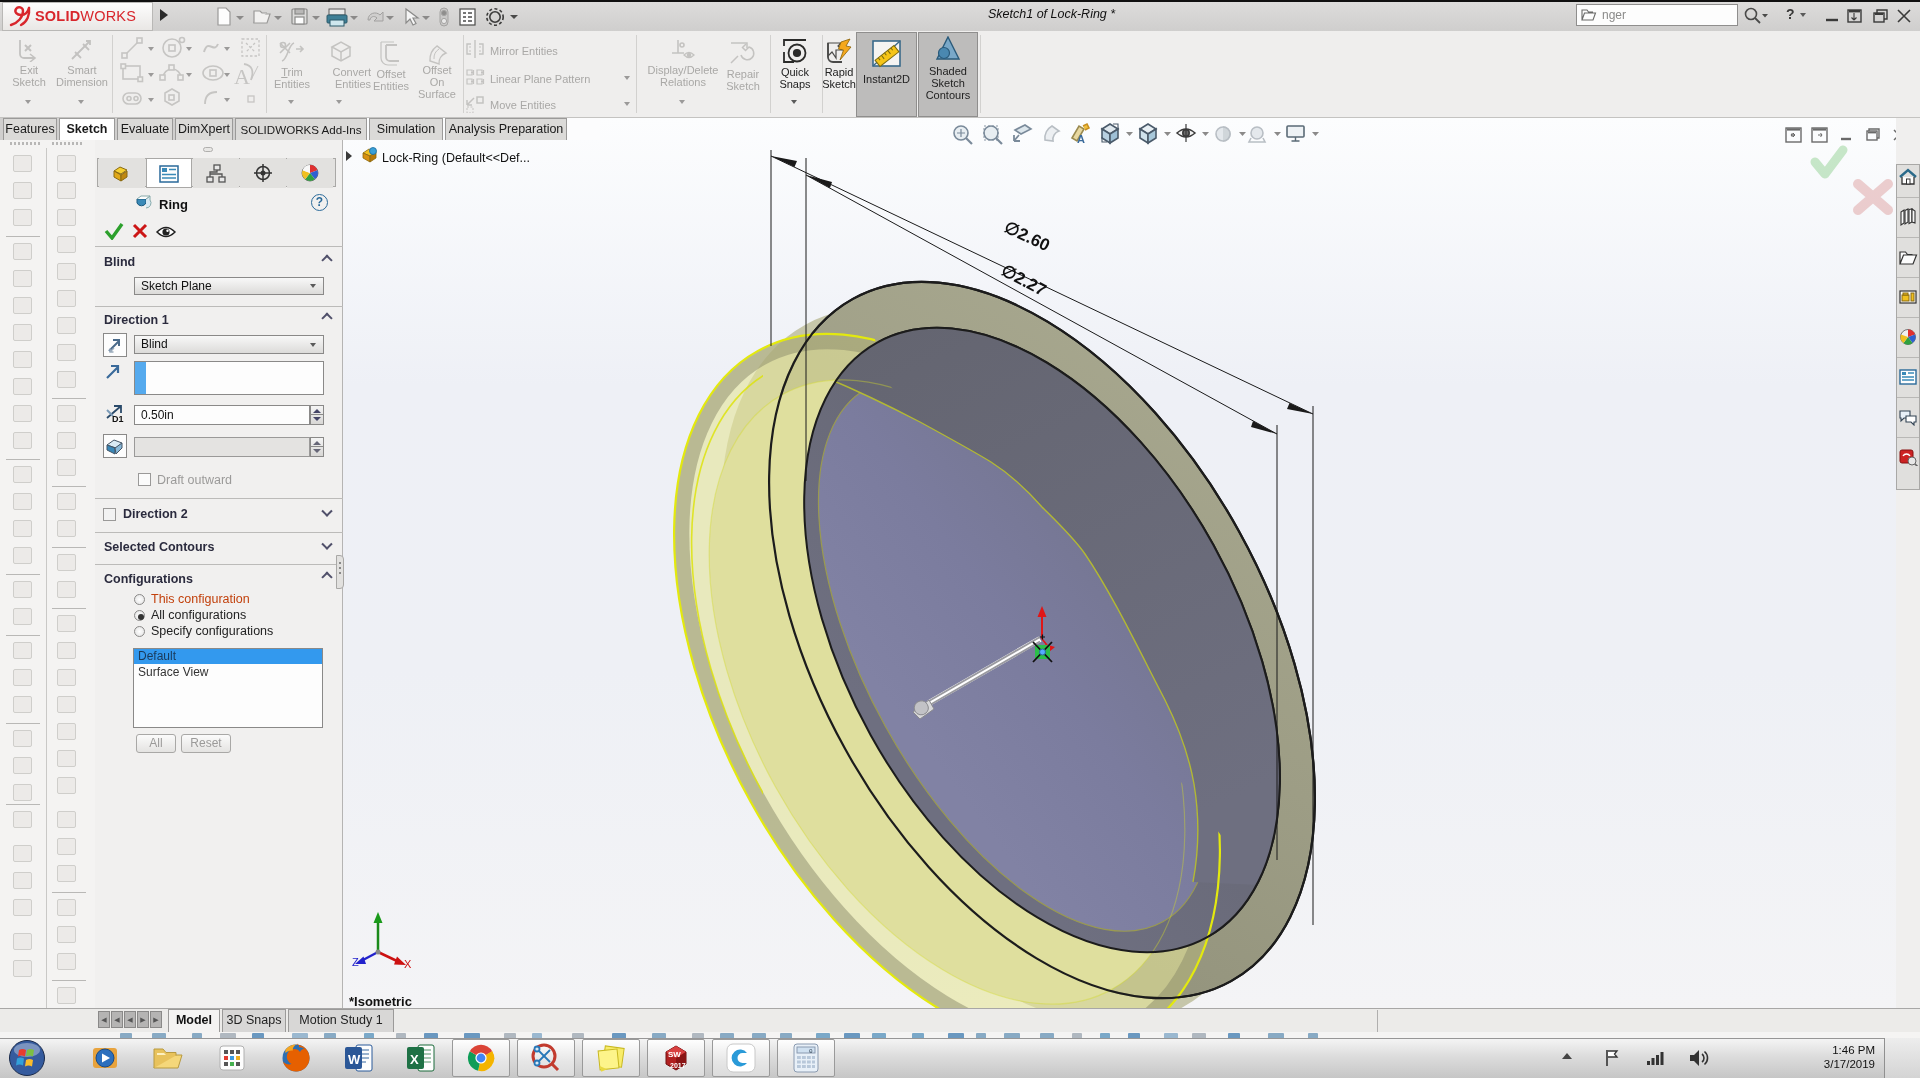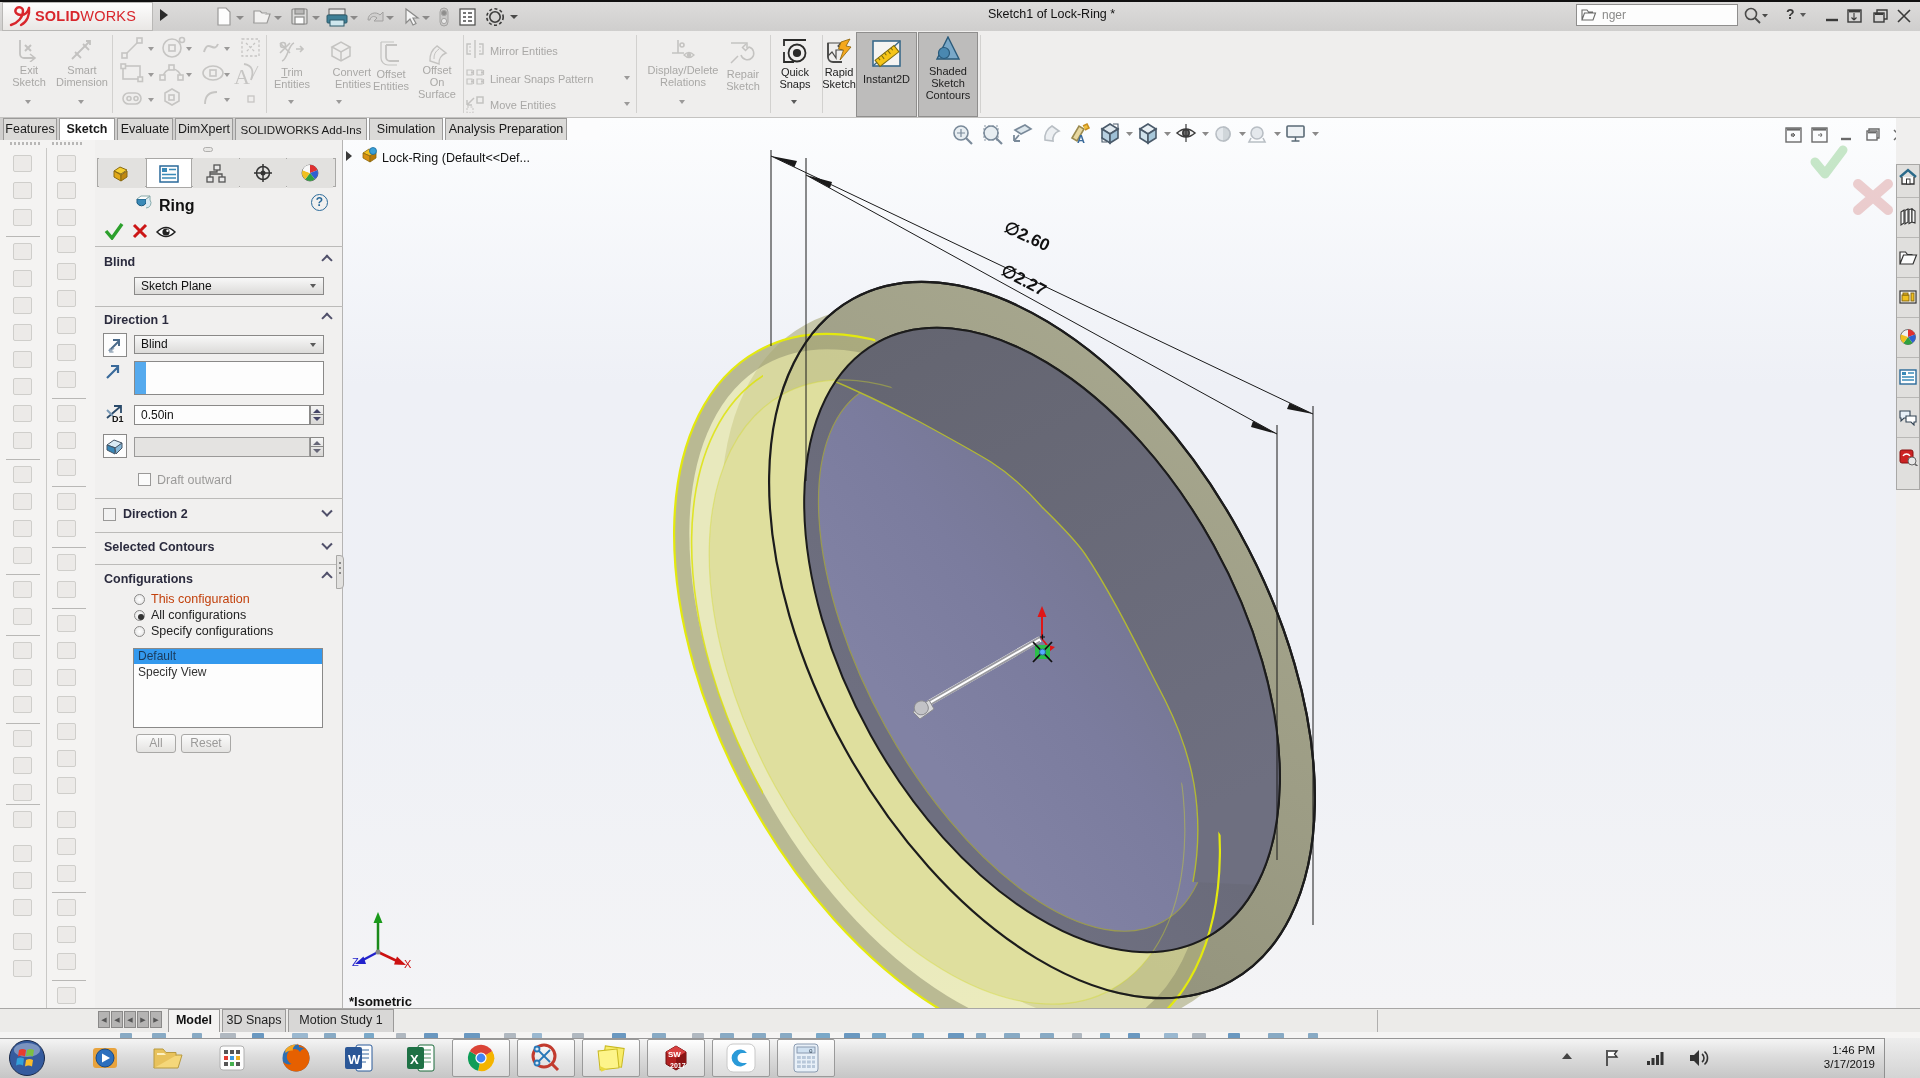--- a/index.html
+++ b/index.html
@@ -64,21 +64,21 @@
     <g stroke="#4a4a49" fill="#fdfdfd" stroke-width="1.2">
         <rect x="250" y="3" width="15" height="16"></rect>
         <path d="M253 7 h3 M258 7 h4 M253 11 h3 M258 11 h4 M253 15 h3 M258 15 h4" stroke-width="1.4"></path>
       </g>
     <g stroke="#3c3c3b" fill="none" stroke-width="1.6">
         <circle cx="285" cy="11" r="5.2"></circle>
         <circle cx="285" cy="11" r="8.2" stroke-dasharray="3 2.4"></circle>
       </g>
     <path d="M300 9 l4 4 4-4 z" fill="#4a4a49"></path>
   </svg>
-  <div class="abs" style="left:988px;top:7px;font-size:12.5px;color:#111;">Sketch1 of Lock-Ring *</div>
+  <div class="abs" style="left:988px;top:7px;font-size:12.5px;color:#111;font-style:italic;">Sketch1 of Lock-Ring *</div>
 
   <div class="abs" style="left:1576px;top:4px;width:162px;height:22px;background:#fdfdfd;border:1px solid #8f8e8d;"></div>
   <svg class="abs" style="left:1581px;top:8px;" width="16" height="14" viewBox="0 0 16 14">
       <path d="M1 12 l2.5-7 h11 l-2.5 7 z M1 12 v-10 h5 l1.5 2 h4.5" fill="#fdfdfd" stroke="#6a6a69" stroke-width="1.1"></path>
     </svg>
   <div class="abs" style="left:1602px;top:8px;font-size:12px;color:#8a8a89;">nger</div>
   <svg class="abs" style="left:1742px;top:6px;" width="26" height="20" viewBox="0 0 26 20">
       <circle cx="9" cy="8" r="5.5" fill="none" stroke="#4a4a49" stroke-width="1.6"></circle>
       <path d="M13 12 l5 5" stroke="#4a4a49" stroke-width="1.8"></path>
       <path d="M20 8 l3 3.5 3-3.5 z" fill="#4a4a49"></path>
@@ -207,21 +207,21 @@
       </svg>
     <div class="abs glabel" style="left:490px;top:14px;width:120px;text-align:left;">Mirror Entities</div>
     <svg class="abs" style="left:465px;top:37px;" width="20" height="18" viewBox="0 0 20 18">
         <g fill="none" stroke="#c4c3c1" stroke-width="1.2">
           <path d="M2 2 h5 v5 h-5 z M6 4.5 l2.5 0 m0 -2.5 v5"></path>
           <path d="M12 2 h5 v5 h-5 z M16 4.5 l2.5 0 m0 -2.5 v5"></path>
           <path d="M2 11 h5 v5 h-5 z M6 13.5 l2.5 0 m0 -2.5 v5"></path>
           <path d="M12 11 h5 v5 h-5 z M16 13.5 l2.5 0 m0 -2.5 v5"></path>
         </g>
       </svg>
-    <div class="abs glabel" style="left:490px;top:42px;width:160px;text-align:left;">Linear Snaps Pattern</div>
+    <div class="abs glabel" style="left:490px;top:42px;width:160px;text-align:left;">Linear Plane Pattern</div>
     <div class="abs caret" style="left:624px;top:45px;"></div>
     <svg class="abs" style="left:465px;top:64px;" width="20" height="18" viewBox="0 0 20 18">
         <g fill="none" stroke="#c4c3c1" stroke-width="1.5">
           <path d="M2 9 l7 -7 m-7 7 v-5 m0 5 h5" transform="translate(0,1)"></path>
           <rect x="12" y="2" width="6" height="6"></rect>
           <rect x="2" y="12" width="6" height="6" stroke-dasharray="2 1.5" stroke-width="1"></rect>
         </g>
       </svg>
     <div class="abs glabel" style="left:490px;top:68px;width:120px;text-align:left;">Move Entities</div>
     <div class="abs caret" style="left:624px;top:71px;"></div>
@@ -626,21 +626,21 @@
           <path d="M18.4 7.2 a8 8 0 0 1 -2.6 9 l-4.8 -6.2 z" fill="#3060d0"></path>
           <path d="M15.8 16.2 a8 8 0 0 1 -9.6 0 l4.8 -6.2 z" fill="#30a040"></path>
           <path d="M6.2 16.2 a8 8 0 0 1 -2.6 -9 l7.4 2.8 z" fill="#f0c020"></path>
           <path d="M11 2 a8 8 0 0 0 -7.4 5.2 l7.4 2.8 z" fill="#f8f8f8"></path>
         </svg></div>
     <svg class="abs" style="left:38px;top:54px;" width="22" height="20" viewBox="0 0 22 20">
         <path d="M4 5 h9 v4 a5 5 0 0 1 -9 0 z" fill="#3a8ab8" stroke="#1a5a80"></path>
         <path d="M13 5 l4 -3 v4 a5 5 0 0 1 -4 8" fill="#d8eaf4" stroke="#8aa"></path>
         <path d="M4 5 l4 -3 h9 l-4 3" fill="#fdfdfd" stroke="#8aa"></path>
       </svg>
-    <div class="abs" style="left:64px;top:57px;font-size:16px;font-weight:bold;color:#111;">Ring</div>
+    <div class="abs" style="left:64px;top:57px;font-size:13px;font-weight:bold;color:#111;">Ring</div>
     <div class="abs" style="left:216px;top:54px;width:17px;height:17px;border:1.6px solid #2a6a9a;border-radius:50%;color:#2a6a9a;font-size:12px;font-weight:bold;text-align:center;line-height:15px;">?</div>
     <svg class="abs" style="left:8px;top:82px;" width="22" height="18" viewBox="0 0 22 18">
         <path d="M3 9 l6 7 10 -14" stroke="#2ca02c" stroke-width="3.4" fill="none"></path>
       </svg>
     <svg class="abs" style="left:36px;top:83px;" width="18" height="16" viewBox="0 0 18 16">
         <path d="M3 2 l12 12 m0 -12 l-12 12" stroke="#cc1616" stroke-width="3" fill="none"></path>
       </svg>
     <svg class="abs" style="left:60px;top:84px;" width="22" height="15" viewBox="0 0 22 15">
         <path d="M2 8 q9 -9 18 0 q-9 9 -18 0 z" fill="#fff" stroke="#222" stroke-width="1.5"></path>
         <circle cx="11" cy="8" r="3.6" fill="#222"></circle>
@@ -701,21 +701,21 @@
     <div class="abs" style="left:228px;top:436px;width:8px;height:8px;border-left:2px solid #50506a;border-bottom:2px solid #50506a;transform:rotate(135deg) translate(-2px,2px);"></div>
     <div class="abs" style="left:39px;top:454px;width:11px;height:11px;border:1px solid #8a8988;border-radius:50%;background:radial-gradient(#fff,#e0e0e0);"></div>
     <div class="abs" style="left:56px;top:452px;font-size:12.5px;color:#c2410c;">This configuration</div>
     <div class="abs" style="left:39px;top:470px;width:11px;height:11px;border:1px solid #8a8988;border-radius:50%;background:radial-gradient(#fff,#e0e0e0);"></div>
     <div class="abs" style="left:42.5px;top:473.5px;width:6px;height:6px;border-radius:50%;background:#333;"></div>
     <div class="abs" style="left:56px;top:468px;font-size:12.5px;color:#222;">All configurations</div>
     <div class="abs" style="left:39px;top:486px;width:11px;height:11px;border:1px solid #8a8988;border-radius:50%;background:radial-gradient(#fff,#e0e0e0);"></div>
     <div class="abs" style="left:56px;top:484px;font-size:12.5px;color:#222;">Specify configurations</div>
     <div class="abs" style="left:38px;top:508px;width:190px;height:80px;background:#fdfdfd;border:1px solid #8a8988;"></div>
     <div class="abs" style="left:39px;top:509px;width:188px;height:15px;background:#3399ee;font-size:12px;color:#1a3a5a;line-height:15px;padding-left:4px;">Default</div>
-    <div class="abs" style="left:43px;top:525px;font-size:12px;color:#333;">Specify View</div>
+    <div class="abs" style="left:43px;top:525px;font-size:12px;color:#333;">Surface View</div>
     <div class="abs" style="left:41px;top:594px;width:40px;height:19px;background:linear-gradient(#fbfbfb,#e4e3e1);border:1px solid #a9a8a6;border-radius:3px;font-size:12px;color:#9b9a99;text-align:center;line-height:17px;">All</div>
     <div class="abs" style="left:86px;top:594px;width:50px;height:19px;background:linear-gradient(#fbfbfb,#e4e3e1);border:1px solid #a9a8a6;border-radius:3px;font-size:12px;color:#9b9a99;text-align:center;line-height:17px;">Reset</div>
     <div class="abs" style="left:241px;top:415px;width:8px;height:34px;background:#e2e1df;border:1px solid #a9a8a6;border-radius:0 4px 4px 0;"></div>
     <div class="abs" style="left:244px;top:422px;width:2px;height:2px;background:#888;box-shadow:0 5px 0 #888, 0 10px 0 #888;"></div>
   </div>
 
   <div class="abs" style="left:1896px;top:118px;width:24px;height:890px;background:#f0efee;"></div>
   <div id="rightstrip" class="abs" style="left:1896px;top:140px;width:24px;height:868px;">
     <div class="abs" style="left:0;top:24px;width:24px;height:326px;background:#e0dfdd;border:1px solid #a9a8a6;"></div>
     <div class="abs" style="left:2px;top:28px;width:20px;height:18px;"><svg width="20" height="18" viewBox="0 0 20 18">

